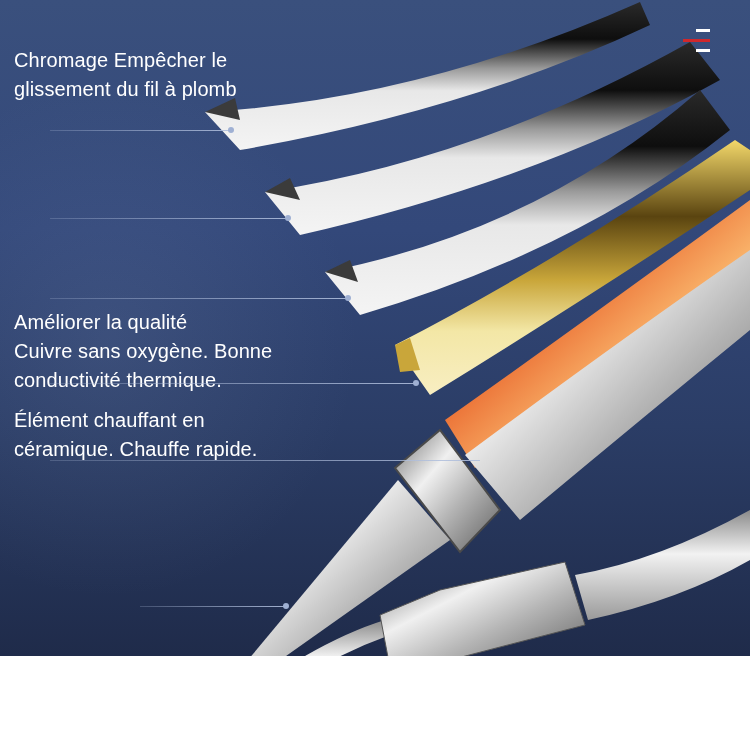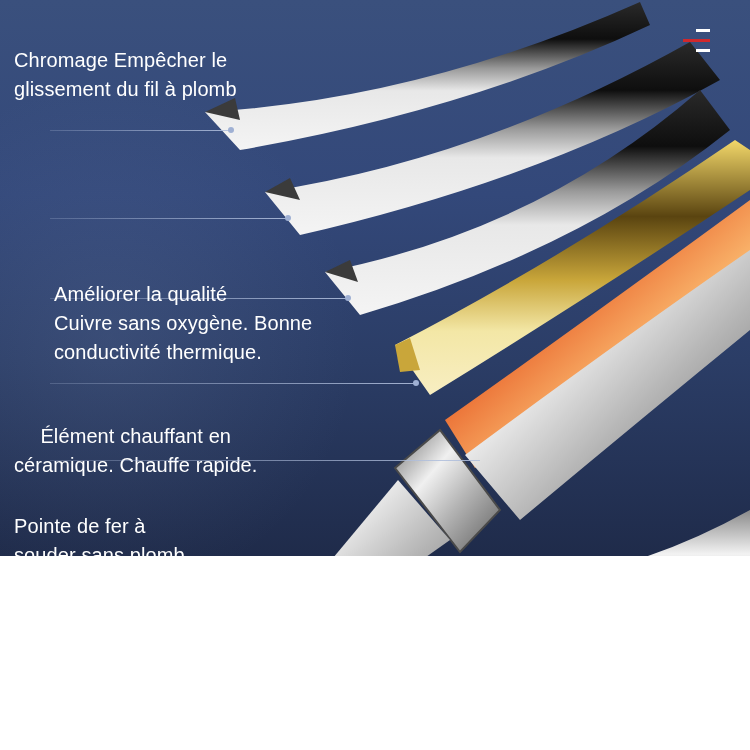--- a/index.html
+++ b/index.html
@@ -1,18 +1,18 @@
 <!DOCTYPE html>
 <html><head>
 <meta charset="utf-8">
 <style>
   html, body { margin:0; padding:0; }
   body { width:750px; height:750px; overflow:hidden; font-family:"Liberation Sans", sans-serif; }
   .canvas {
-    position:relative; width:750px; height:556px; overflow:hidden;
+    position:relative; width:750px; height:656px; overflow:hidden;
     background: linear-gradient(180deg, #3a507d 0%, #33487a 35%, #2b3d66 65%, #1f2b4a 100%);
   }
   .glow {
     position:absolute; left:-60px; top:80px; width:420px; height:520px;
     background: radial-gradient(ellipse at 40% 50%, rgba(120,140,180,0.18), rgba(0,0,0,0) 70%);
   }
   .label {
     position:absolute; left:14px; color:#ffffff; font-size:20px; line-height:29px;
     white-space:pre-line; letter-spacing:0.1px;
   }
@@ -96,33 +96,30 @@
 glissement du fil à plomb</div>
   <div class="leader" style="left:50px; top:130px; width:182px;"></div>
   <div class="dot" style="left:228px; top:127px;"></div>
 
   <div class="leader" style="left:50px; top:218px; width:238px;"></div>
   <div class="dot" style="left:285px; top:215px;"></div>
 
   <div class="leader" style="left:50px; top:298px; width:298px;"></div>
   <div class="dot" style="left:345px; top:295px;"></div>
 
-  <div class="label" style="top:280px;margin-left:40px;">Améliorer la qualité
+  <div class="label" style="top:308px;">Améliorer la qualité
 Cuivre sans oxygène. Bonne
 conductivité thermique.</div>
   <div class="leader" style="left:50px; top:383px; width:366px;"></div>
   <div class="dot" style="left:413px; top:380px;"></div>
 
-  <div class="label" style="top:422px;text-align:center;">Élément chauffant en
+  <div class="label" style="top:406px;">Élément chauffant en
 céramique. Chauffe rapide.</div>
   <div class="leader" style="left:50px; top:460px; width:430px;"></div>
 
-  <div class="label" style="top:512px;">Pointe de fer à
-souder sans plomb.
-Bon effet d’étamage.</div>
   <div class="leader" style="left:140px; top:606px; width:146px;"></div>
   <div class="dot" style="left:283px; top:603px;"></div>
 
   <div class="menu">
     <div class="bar" style="left:13px; top:0; width:14px; background:#ffffff;"></div>
     <div class="bar" style="left:0; top:10px; width:27px; background:#d0282c;"></div>
     <div class="bar" style="left:13px; top:20px; width:14px; background:#ffffff;"></div>
   </div>
 </div>
 

